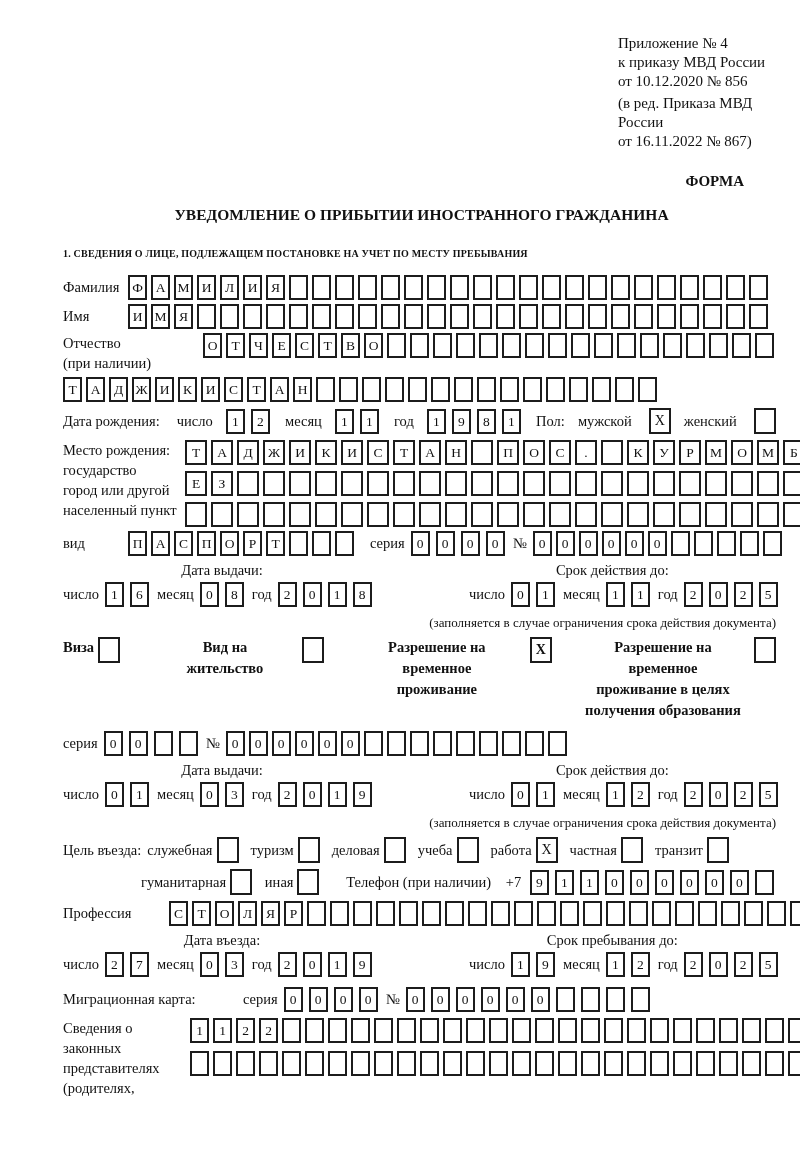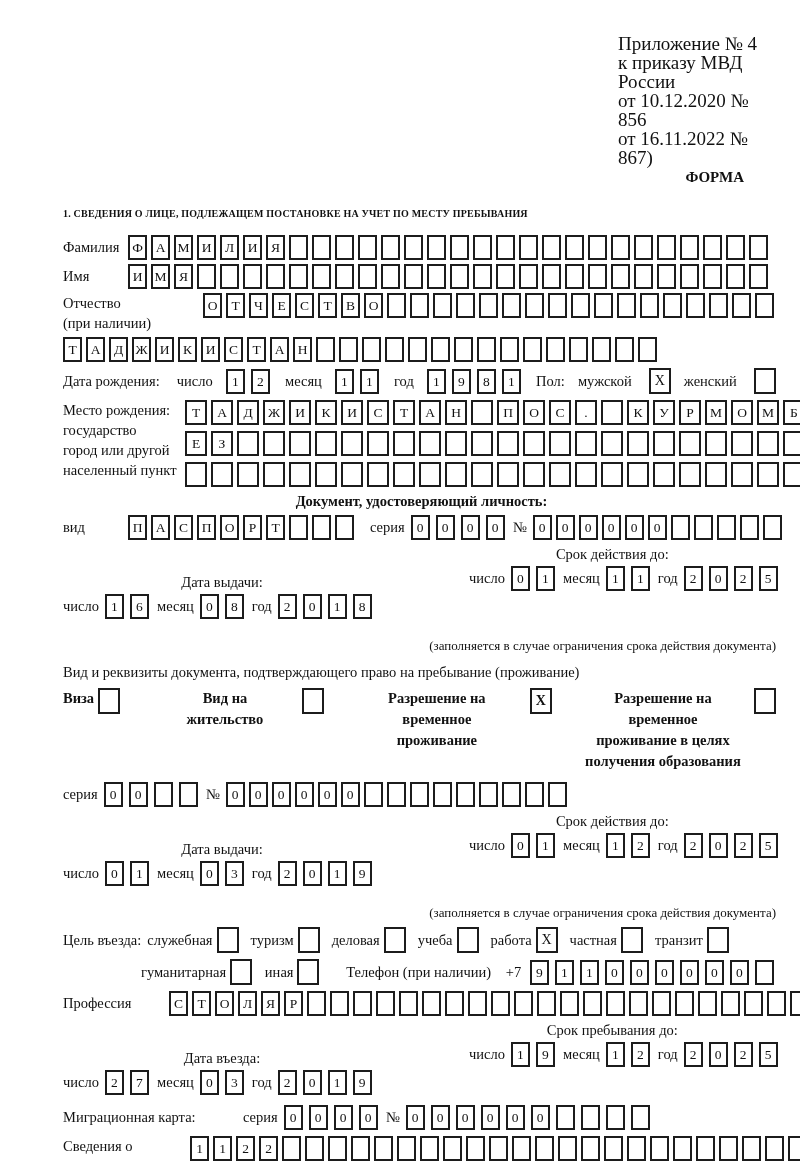--- a/index.html
+++ b/index.html
@@ -1,20 +1,20 @@
 <!DOCTYPE html>
 <html><head>
 <meta charset="utf-8">
 <style>
   html,body{margin:0;padding:0;background:#fff;}
   body{width:800px;height:1163px;overflow:hidden;font-family:"Liberation Serif",serif;color:#111;}
   .page{padding:34px 20px 0 63px;box-sizing:border-box;width:800px;}
-  .annex{margin-left:555px;font-size:19px;line-height:19px;}
+  .annex{margin-left:555px;font-size:15px;line-height:19px;}
   .annex .gap{margin-top:3px;}
-  .forma{margin-top:2px;text-align:right;padding-right:36px;font-weight:bold;font-size:15px;}
+  .forma{margin-top:22px;text-align:right;padding-right:36px;font-weight:bold;font-size:15px;}
   .title{margin-top:14px;text-align:center;font-weight:bold;font-size:15.5px;line-height:22px;}
   .blank{display:inline-block;width:78px;border-bottom:2px solid #333;margin-left:10px;vertical-align:baseline;}
   .section{margin-top:22px;margin-bottom:16px;font-weight:bold;font-size:10px;letter-spacing:0.2px;}
   .row{display:flex;align-items:center;margin-bottom:4px;font-size:14.5px;}
   .row.top{align-items:flex-start;}
   .lbl{flex:none;}
   .w65{width:65px;}
   .w140{width:140px;}
   .w119{width:119px;}
   .w90{width:90px;}
@@ -24,47 +24,49 @@
   .grid.wide .cell{width:22px;}
   .grid.date .cell{margin-right:6px;}
   .stackgrids{display:flex;flex-direction:column;gap:6px;}
   .center-bold{text-align:center;font-weight:bold;font-size:14.5px;margin:6px 0 5px 0;}
   .dlbl{margin:0 6px 0 2px;flex:none;}
   .checkbox{display:inline-block;box-sizing:border-box;width:22px;height:26px;border:2px solid #1c1c1c;text-align:center;line-height:22px;font-size:14px;margin:0 4px;flex:none;}
   .datepair{display:flex;margin-top:6px;font-size:14.5px;}
   .dp-left{width:378px;flex:none;}
   .dp-right{flex:1;}
   .dp-caption{text-align:center;margin-bottom:3px;}
-  .dp-left .dp-caption{padding-right:60px;margin-top:28px;}
+  .dp-left .dp-caption{padding-right:60px;}
   .dp-row{display:flex;align-items:center;}
-  .footnote{text-align:right;font-size:13px;margin:19px 4px 6px 0;}
+  .footnote{text-align:right;font-size:13px;margin:8px 4px 6px 0;}
   .intro{font-size:14.5px;line-height:24px;margin-top:4px;}
   .opts{display:flex;align-items:flex-start;margin:4px 0 10px 0;font-size:14.5px;font-weight:bold;}
   .opt{display:flex;align-items:flex-start;margin-right:14px;}
   .opt .olabel{text-align:center;line-height:21px;}
   .purpose{display:flex;align-items:center;margin-right:8px;}
   .mt6{margin-top:6px;justify-content:space-between;}
   .mt10{margin-top:10px;}
   .phone-prefix{margin:0 8px 0 14px;}
 </style>
 </head>
 <body>
 
 <div class="page">
 
   <div class="annex">
     <div>Приложение № 4</div>
     <div>к приказу МВД России</div>
     <div>от 10.12.2020 № 856</div>
+    <div class="gap">(в ред. Приказа МВД России</div>
     <div>от 16.11.2022 № 867)</div>
   </div>
 
   <div class="forma">ФОРМА</div>
 
   <div class="title">
+    <div>УВЕДОМЛЕНИЕ О ПРИБЫТИИ ИНОСТРАННОГО ГРАЖДАНИНА</div>
   </div>
 
   <div class="section">1. СВЕДЕНИЯ О ЛИЦЕ, ПОДЛЕЖАЩЕМ ПОСТАНОВКЕ НА УЧЕТ ПО МЕСТУ ПРЕБЫВАНИЯ</div>
 
   <div class="row">
     <span class="lbl w65">Фамилия</span>
     <span class="grid">
         <span class="cell">Ф</span>
         <span class="cell">А</span>
         <span class="cell">М</span>
@@ -303,21 +305,20 @@
           <span class="cell"></span>
           <span class="cell"></span>
           <span class="cell"></span>
           <span class="cell"></span>
           <span class="cell"></span>
           <span class="cell"></span>
         </span>
     </span>
   </div>
 
-  <div class="center-bold">Документ, удостоверяющий личность:</div>
 
   <div class="row">
     <span class="lbl w65">вид</span>
     <span class="grid">
         <span class="cell">П</span>
         <span class="cell">А</span>
         <span class="cell">С</span>
         <span class="cell">П</span>
         <span class="cell">О</span>
         <span class="cell">Р</span>
@@ -390,21 +391,20 @@
             <span class="cell">2</span>
             <span class="cell">0</span>
             <span class="cell">2</span>
             <span class="cell">5</span>
           </span>
       </div>
     </div>
   </div>
   <div class="footnote">(заполняется в случае ограничения срока действия документа)</div>
 
-  <div class="intro">Вид и реквизиты документа, подтверждающего право на пребывание (проживание)</div>
 
   <div class="opts">
     <span class="opt">
       <span class="olabel">Виза</span>
       <span class="checkbox"></span>
     </span>
     <span class="opt" style="margin-left:26px">
       <span class="olabel">Вид на жительство</span>
       <span class="checkbox" style="margin-left:16px"></span>
     </span>

